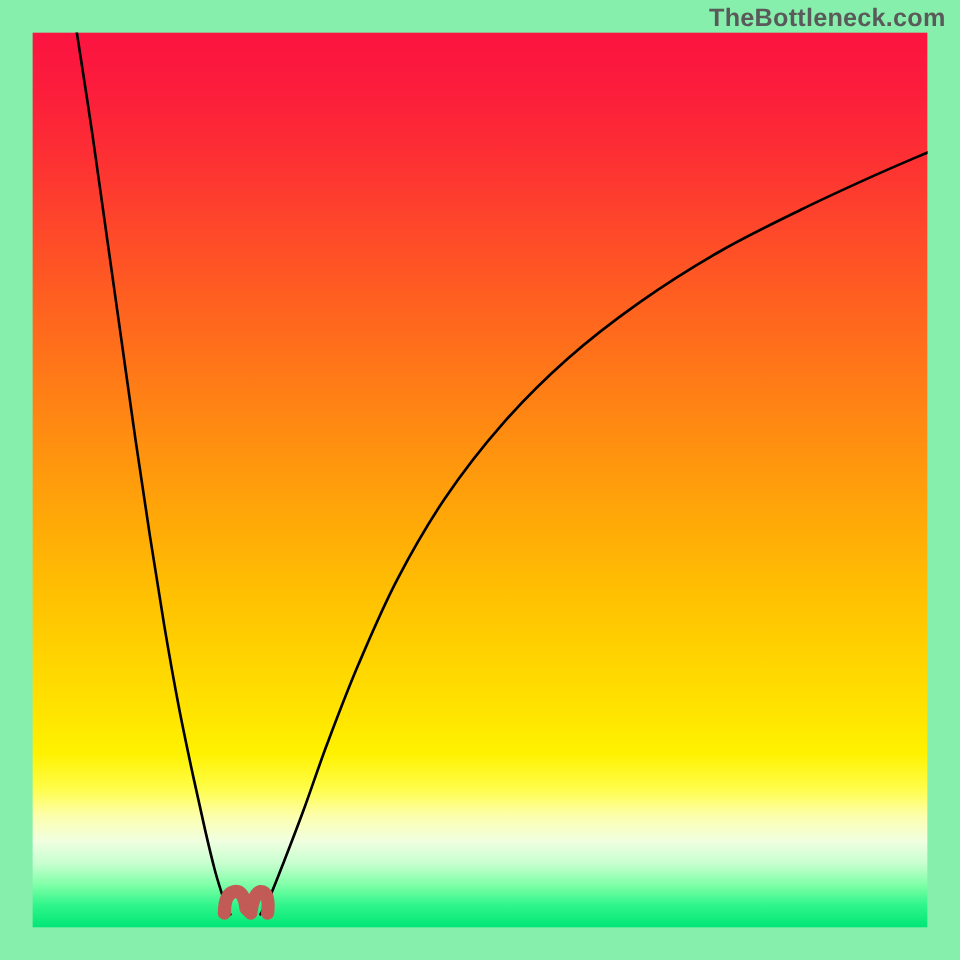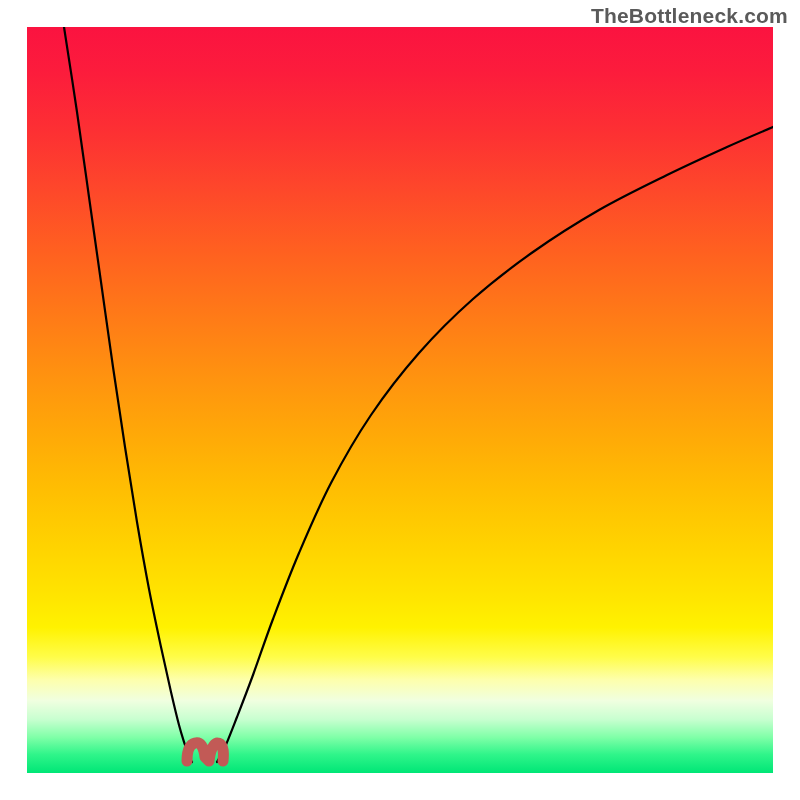--- a/index.html
+++ b/index.html
@@ -8,21 +8,21 @@
     width: 800px;
     height: 800px;
     overflow: hidden;
     background: #000;
     font-family: Arial, Helvetica, sans-serif;
   }
   .frame {
     position: absolute;
     left: 0; top: 0;
     width: 800px; height: 800px;
-    background: #ffffff;
+    background: #86efac;
   }
   .plot {
     position: absolute;
     left: 27px;
     top: 27px;
     width: 746px;
     height: 746px;
   }
   .watermark {
     position: absolute;

